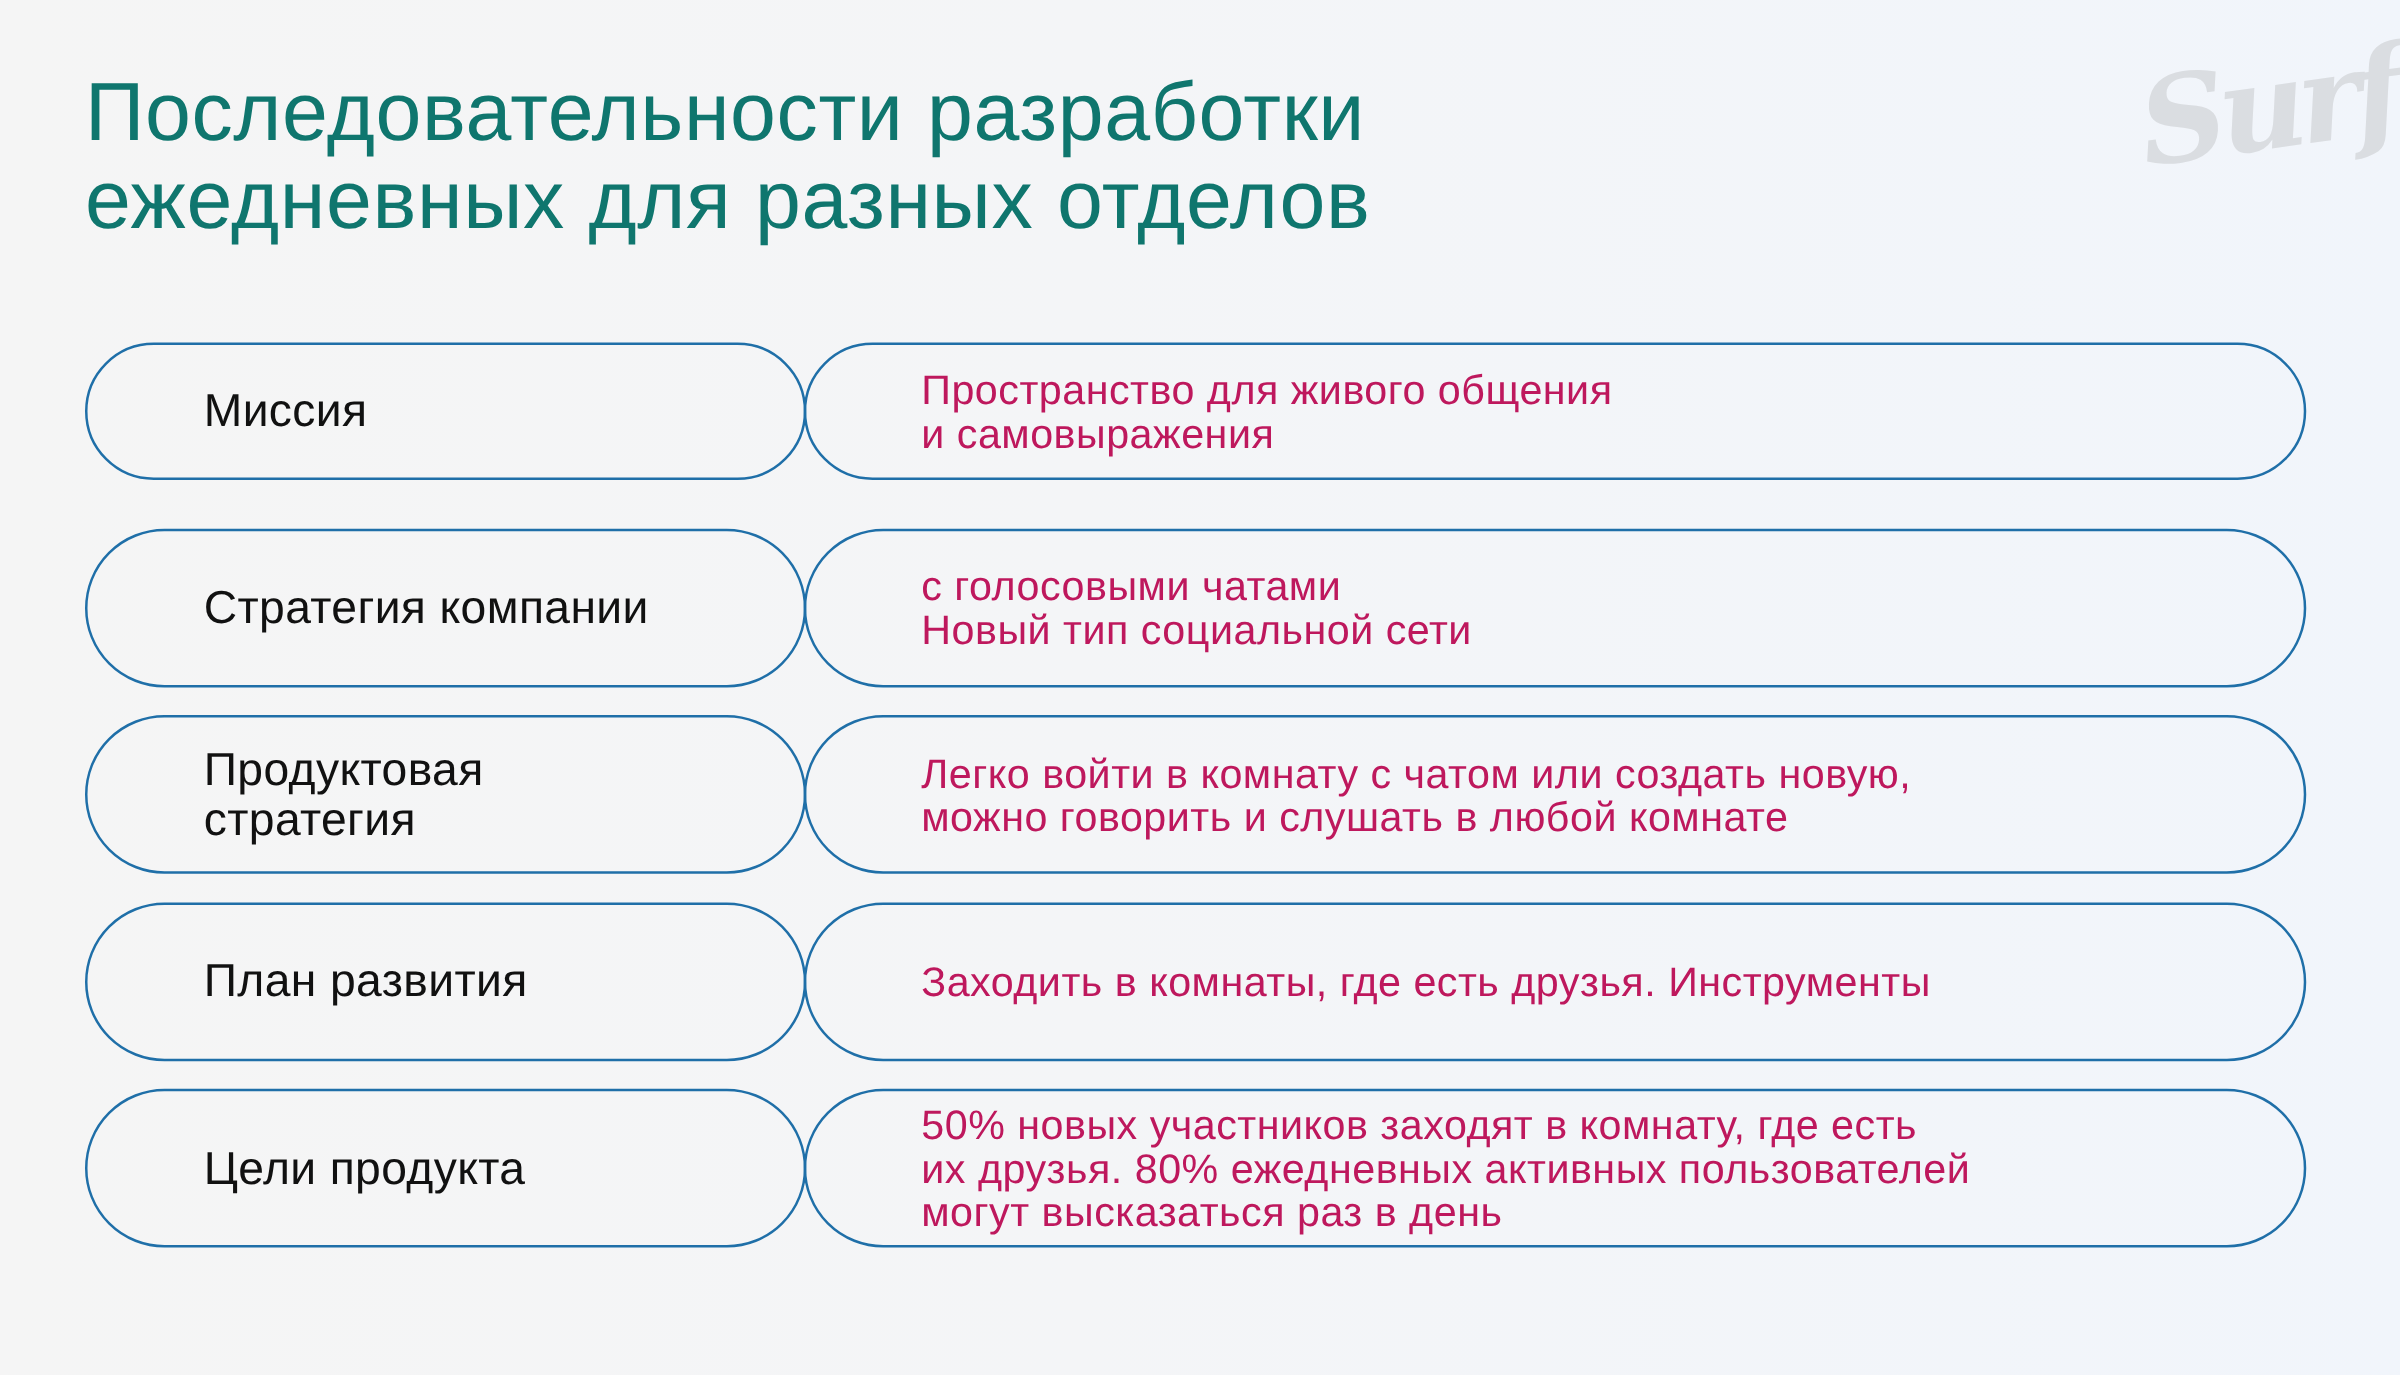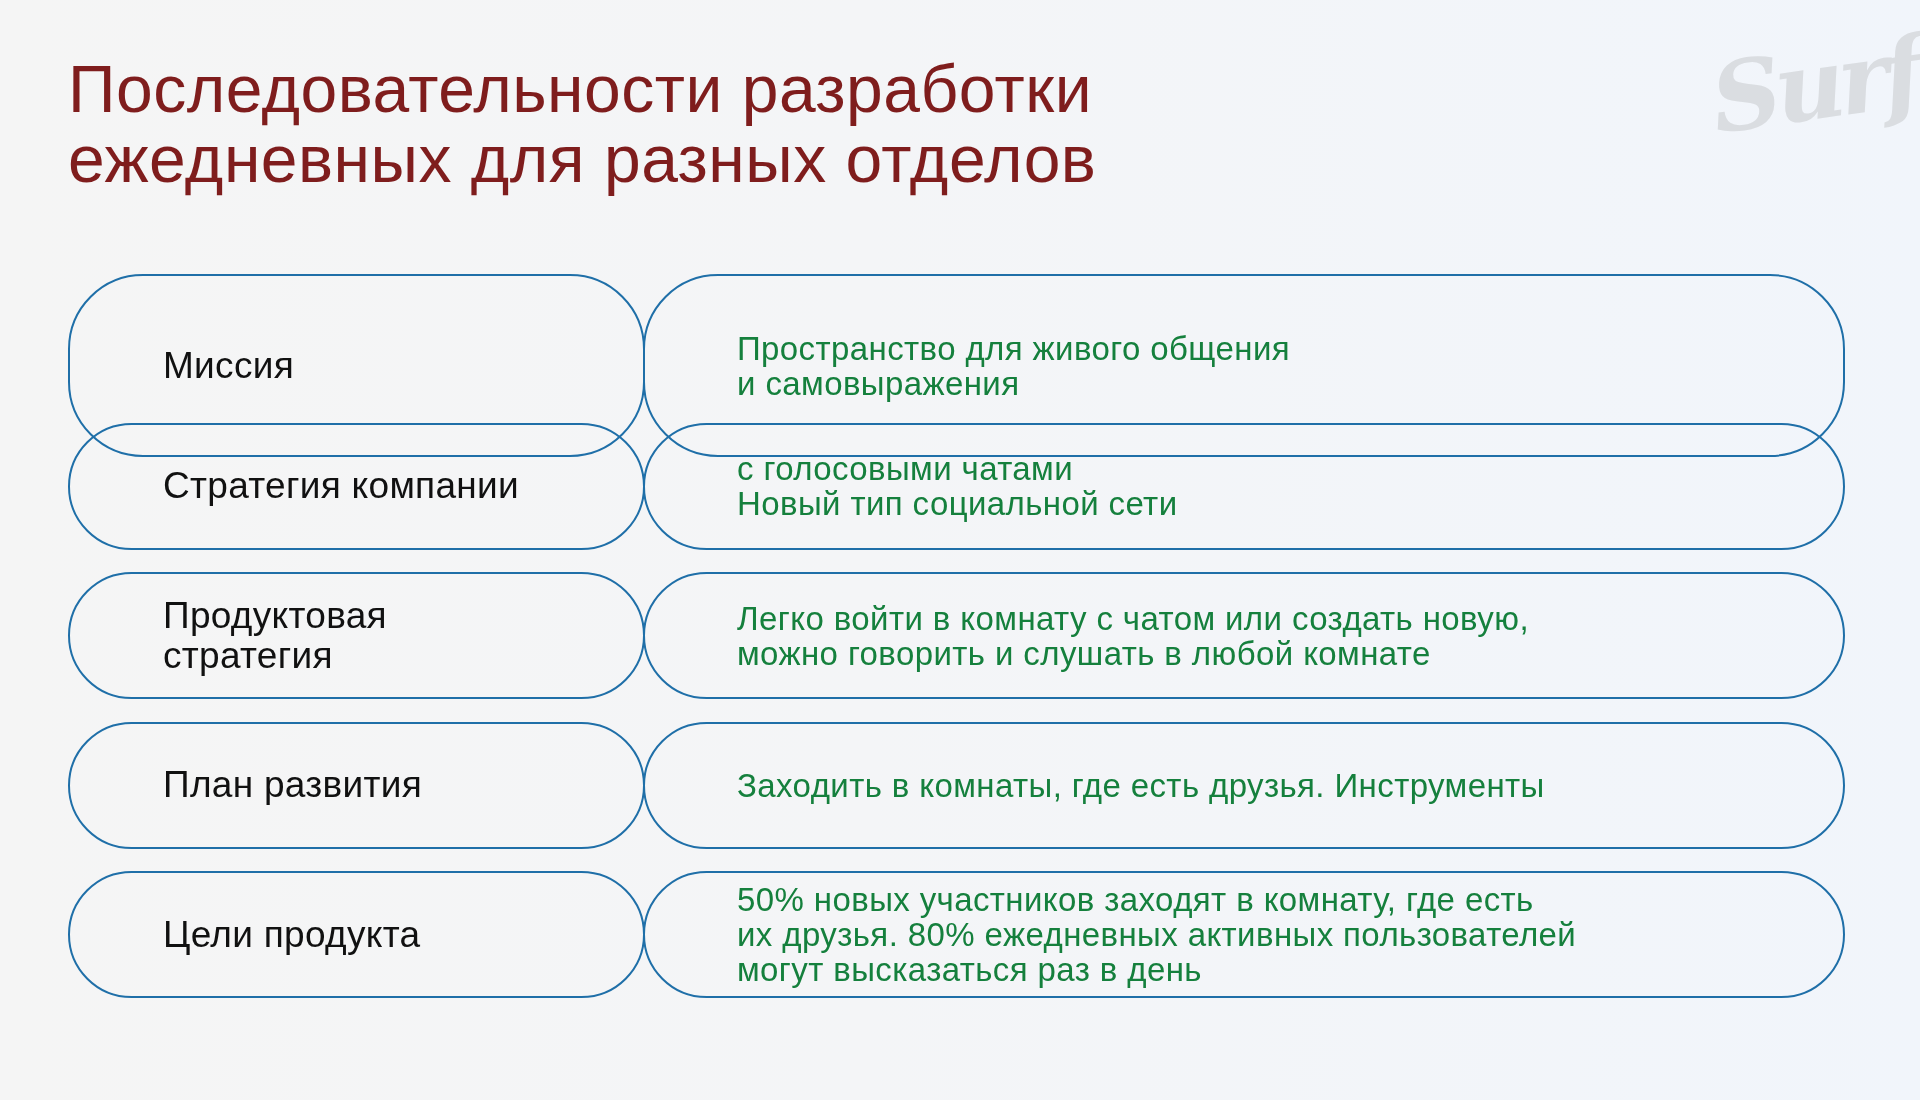--- a/index.html
+++ b/index.html
@@ -5,41 +5,41 @@
   html, body { margin: 0; padding: 0; }
   body {
     width: 1920px; height: 1100px; overflow: hidden; position: relative;
     background: linear-gradient(90deg, #f5f5f5 0%, #f4f5f7 45%, #f1f5fb 100%);
     font-family: "Liberation Sans", "DejaVu Sans", sans-serif;
     color: #111;
   }
   .title {
     position: absolute; left: 68px; top: 54px;
     font-size: 66px; line-height: 70px; font-weight: 400;
-    letter-spacing: 0.5px; color: #7f1d1d; margin: 0;
+    letter-spacing: 0.5px; color: #0f766e; margin: 0;
   }
   .title span { display: block; white-space: nowrap; }
   .logo {
     position: absolute; left: 1712px; top: 28px; width: 175px; height: 125px;
     font-family: "DejaVu Serif", serif; font-style: italic; font-weight: bold;
     font-size: 96px; line-height: 120px; color: #dadde1;
     transform: rotate(-8deg); letter-spacing: -6px;
   }
   .table { position: absolute; left: 68px; top: 274px; width: 1777px; }
   .row { position: relative; height: 149.6px; }
   .pill {
-    position: absolute; top: 0; height: 183px; box-sizing: border-box;
+    position: absolute; top: 0; height: 110px; box-sizing: border-box;
     border: 2px solid #1f6fa8; border-radius: 75px;
     display: flex; align-items: center;
   }
   .pill.left { left: 0; width: 577px; padding-left: 93px; }
   .pill.right { left: 575px; width: 1202px; padding-left: 92px; }
   .row + .row .pill { top: -1px; height: 127px; }
   .label { font-size: 37px; line-height: 40px; color: #111; letter-spacing: 0.3px; }
-  .desc { font-size: 33px; line-height: 35px; color: #15803d; letter-spacing: 0.4px; }
+  .desc { font-size: 33px; line-height: 35px; color: #be185d; letter-spacing: 0.4px; }
   .label span, .desc span { display: block; white-space: nowrap; }
 </style>
 </head>
 <body>
 
 <h1 class="title">
   <span>Последовательности разработки</span>
   <span>ежедневных для разных отделов</span>
 </h1>
 

